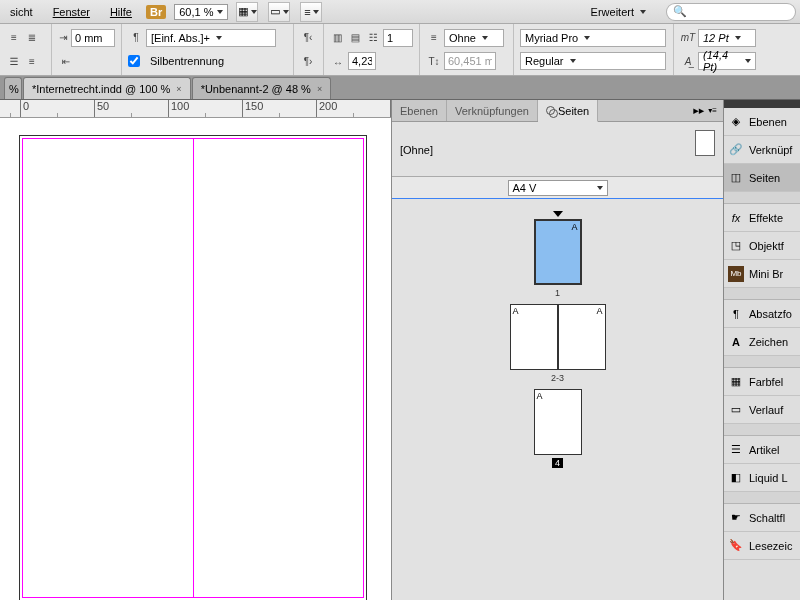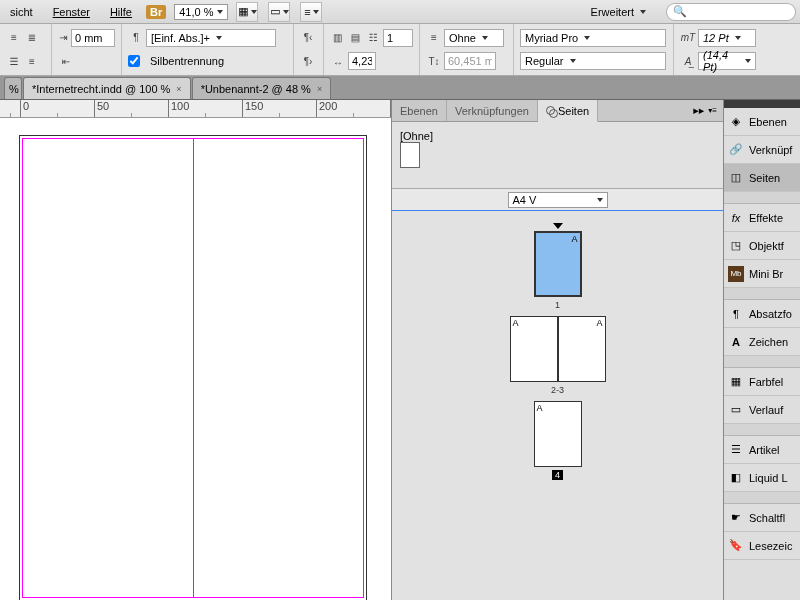--- a/index.html
+++ b/index.html
@@ -37,21 +37,21 @@
 .canvas { position: relative; height: 482px; }
 .page { position: absolute; top: 20px; left: 22px; width: 342px; height: 460px; border: 1px solid #ff00ff; background: #fff; outline: 1px solid #333; outline-offset: 2px;}
 .margin-v { position: absolute; top: 0; bottom: 0; left: 50%; border-left: 1px solid #ff00ff; }
 
 .panels-mid { position: absolute; top: 100px; left: 391px; width: 332px; height: 500px; background: #e2e2e2; border-left: 1px solid #8a8a8a; }
 .panel-tabs { height: 22px; background: #c9c9c9; display: flex; border-bottom: 1px solid #999; }
 .ptab { padding: 3px 8px; border-right: 1px solid #aaa; color: #555; cursor: default; display: flex; align-items: center; gap: 3px; }
 .ptab.active { background: #e2e2e2; color: #000; border-bottom: 1px solid #e2e2e2; margin-bottom: -1px; font-weight: normal;}
 .panel-menu { margin-left: auto; padding: 3px 6px; display:flex; align-items:center; gap:4px;}
 .masters { padding: 8px; border-bottom: 1px solid #aaa; }
-.master-row { display: flex; justify-content: space-between; align-items: flex-start; margin-bottom: 12px; flex-direction: column; }
+.master-row { display: flex; justify-content: space-between; align-items: flex-end; margin-bottom: 12px; }
 .master-thumb { border: 1px solid #666; background: #fff; }
 .master-thumb.single { width: 20px; height: 26px; }
 .master-thumb.double { width: 40px; height: 26px; display:flex;}
 .master-thumb.double div{flex:1; border-right:1px solid #666;}
 .master-thumb.double div:last-child{border:none;}
 .size-row { height: 22px; border-bottom: 1px solid #3b82f6; display: flex; align-items: center; justify-content: center; background:#e8e8e8;}
 .size-combo { width: 100px; background: #fff; border: 1px solid #999; padding: 1px 4px; display: flex; justify-content: space-between; align-items: center;}
 
 .pages-view { padding-top: 12px; display: flex; flex-direction: column; align-items: center; gap: 6px; }
 .spread { display: flex; flex-direction: column; align-items: center; gap: 3px; }
@@ -76,21 +76,21 @@
 </style>
 </head>
 <body>
 
 <div class="menubar">
   <span class="menu-item">sicht</span>
   <span class="menu-item"><u>Fenster</u></span>
   <span class="menu-item"><u>Hilfe</u></span>
   <span class="br-badge">Br</span>
   <span class="zoom-combo">
-      <span>41,0 %</span>
+      <span>60,1 %</span>
       <span class="tri"></span>
     </span>
   <span class="ic-btn">▦<span class="tri"></span></span>
   <span class="ic-btn">▭<span class="tri"></span></span>
   <span class="ic-btn">≡<span class="tri"></span></span>
   <span class="spacer"></span>
   <span class="workspace-combo">
       <span>Erweitert</span>
       <span class="tri"></span>
     </span>

